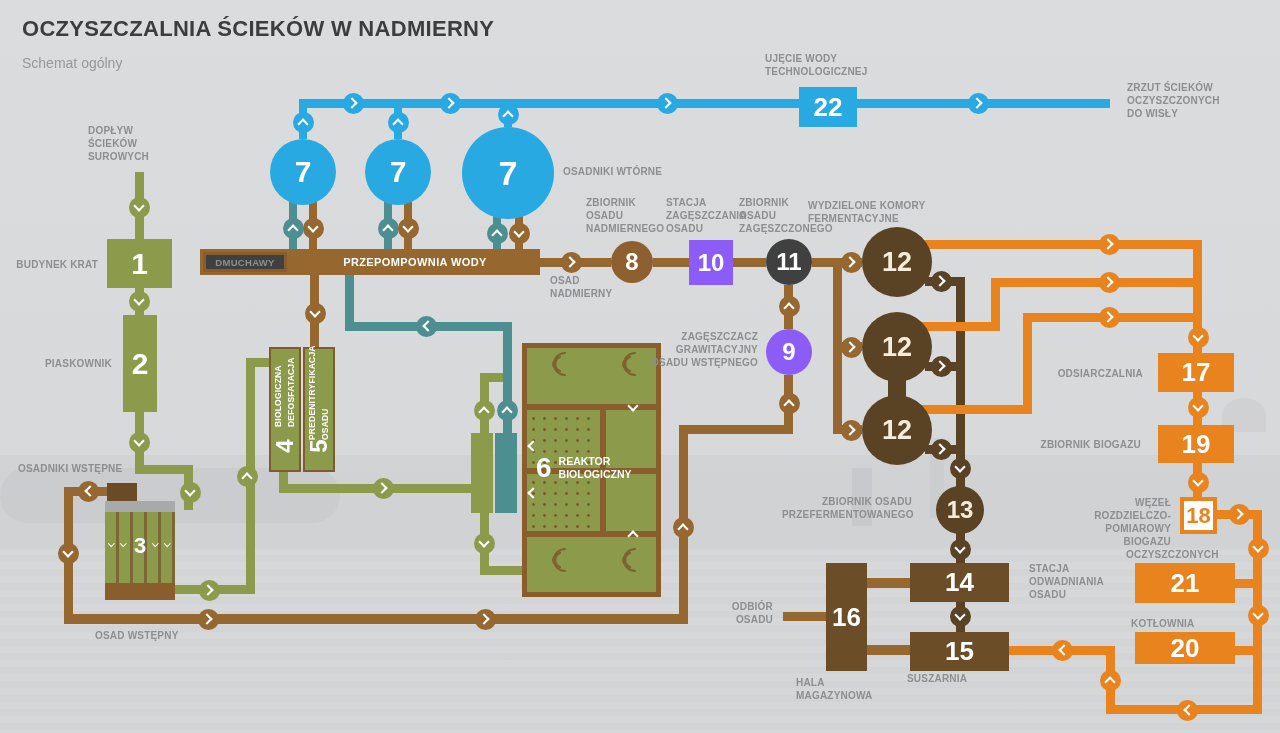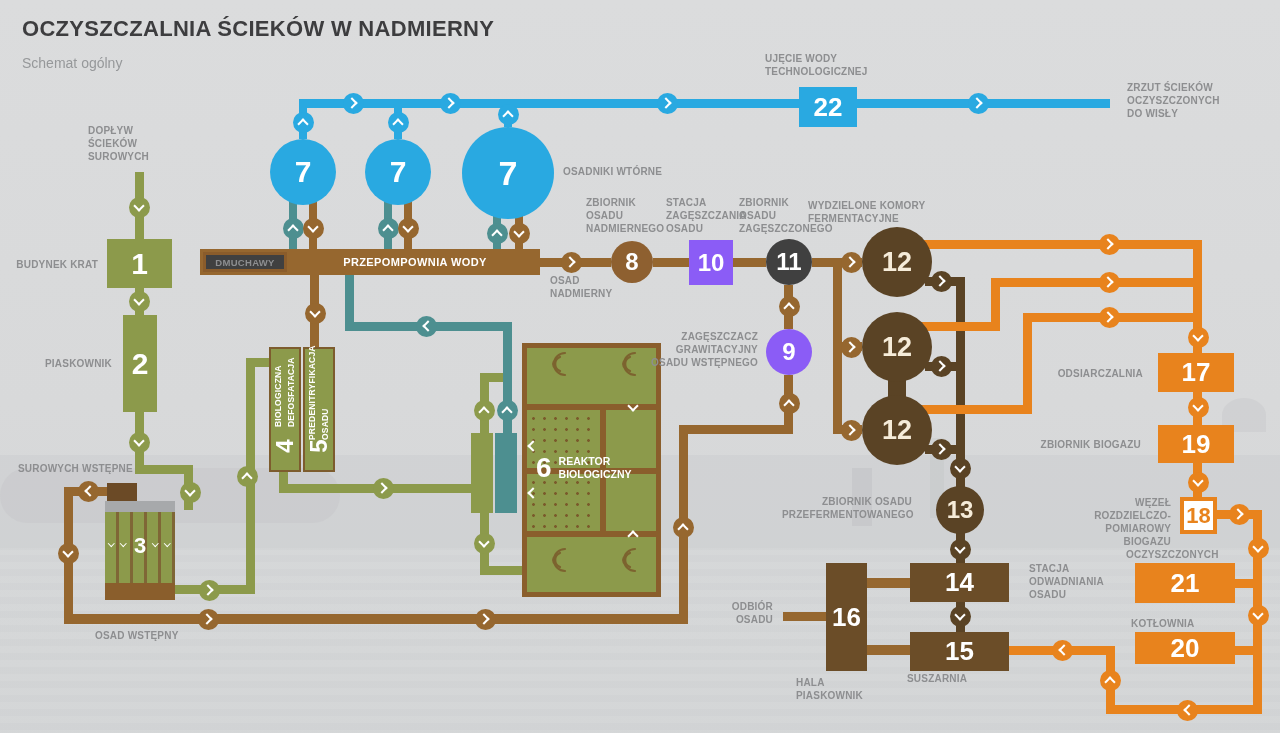--- a/index.html
+++ b/index.html
@@ -194,21 +194,21 @@
     </div>
   <div class="bx c-orange" style="left:1135px;top:632px;width:100px;height:32px;font-size:26px;">
       <span>20</span>
     </div>
 
   <div class="lbl tA-c" style="left:88px;top:124px;width:100px;">DOPŁYW
 ŚCIEKÓW
 SUROWYCH</div>
   <div class="lbl tA-r" style="left:10px;top:258px;width:88px;">BUDYNEK KRAT</div>
   <div class="lbl tA-r" style="left:22px;top:357px;width:90px;">PIASKOWNIK</div>
-  <div class="lbl tA-l" style="left:18px;top:462px;width:130px;">SUROWYCH WSTĘPNE</div>
+  <div class="lbl tA-l" style="left:18px;top:462px;width:130px;">OSADNIKI WSTĘPNE</div>
   <div class="lbl tA-c" style="left:95px;top:629px;width:90px;">OSAD WSTĘPNY</div>
   <div class="lbl tA-l" style="left:563px;top:165px;width:110px;">OSADNIKI WTÓRNE</div>
   <div class="lbl tA-c" style="left:765px;top:52px;width:120px;">UJĘCIE WODY
 TECHNOLOGICZNEJ</div>
   <div class="lbl tA-l" style="left:1127px;top:81px;width:110px;">ZRZUT ŚCIEKÓW
 OCZYSZCZONYCH
 DO WISŁY</div>
   <div class="lbl tA-c" style="left:586px;top:196px;width:90px;">ZBIORNIK
 OSADU
 NADMIERNEGO</div>
@@ -232,21 +232,21 @@
 BIOGAZU</div>
   <div class="lbl tA-c" style="left:1126px;top:548px;width:120px;">OCZYSZCZONYCH</div>
   <div class="lbl tA-c" style="left:1131px;top:617px;width:100px;">KOTŁOWNIA</div>
   <div class="lbl tA-r" style="left:782px;top:495px;width:130px;">ZBIORNIK OSADU
 PRZEFERMENTOWANEGO</div>
   <div class="lbl tA-l" style="left:1029px;top:562px;width:90px;">STACJA
 ODWADNIANIA
 OSADU</div>
   <div class="lbl tA-c" style="left:907px;top:672px;width:100px;">SUSZARNIA</div>
   <div class="lbl tA-c" style="left:796px;top:676px;width:100px;">HALA
-PIASKOWNIK</div>
+MAGAZYNOWA</div>
   <div class="lbl tA-r" style="left:717px;top:600px;width:56px;">ODBIÓR
 OSADU</div>
 
 <div class="pipe c-olive" style="left: 135px; top: 172px; width: 9px; height: 68px;"></div>
     <div class="pipe c-olive" style="left: 135px; top: 288px; width: 9px; height: 27px;"></div>
     <div class="pipe c-olive" style="left: 135px; top: 412px; width: 9px; height: 62px;"></div>
     <div class="pipe c-olive" style="left: 135px; top: 465px; width: 58px; height: 9px;"></div>
     <div class="pipe c-olive" style="left: 184px; top: 474px; width: 9px; height: 36px;"></div>
     <div class="pipe c-olive" style="left: 175px; top: 585px; width: 75px; height: 9px;"></div>
     <div class="pipe c-olive" style="left: 246px; top: 358px; width: 9px; height: 236px;"></div>

